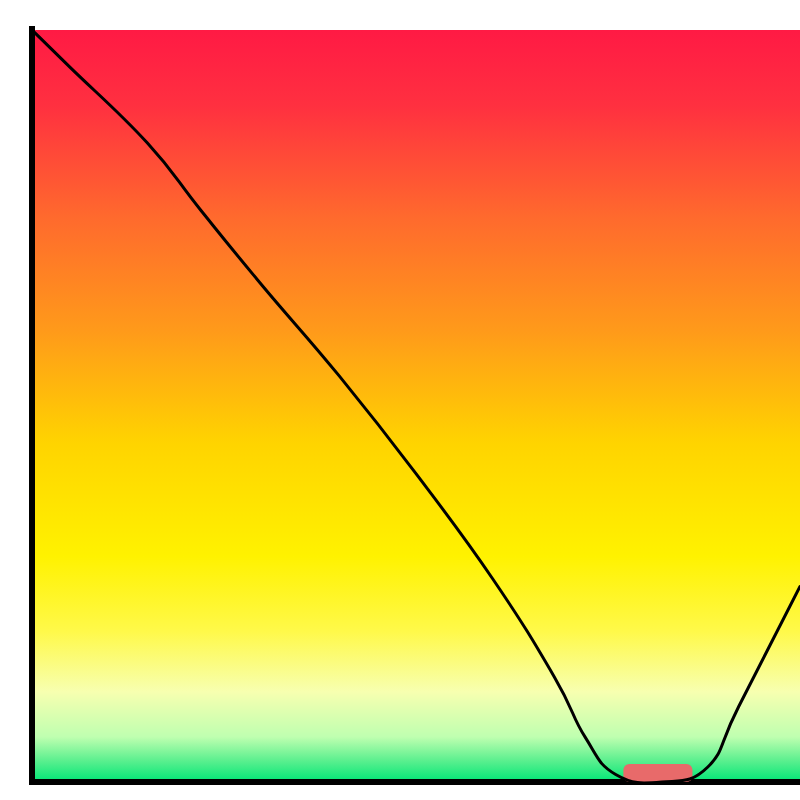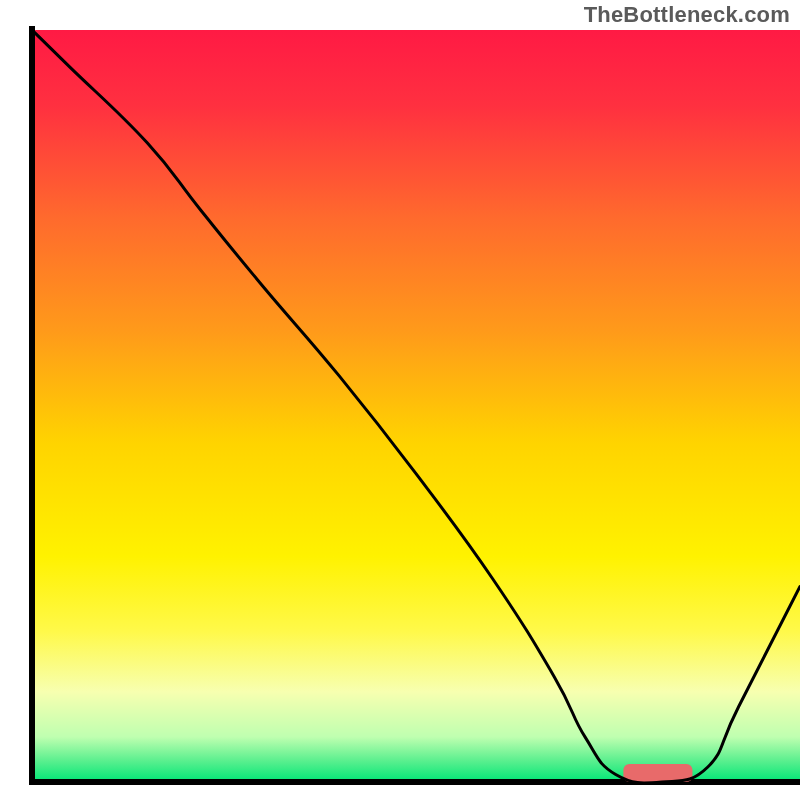--- a/index.html
+++ b/index.html
@@ -27,21 +27,20 @@
   svg.chart {
     position: absolute;
     left: 0;
     top: 0;
   }
 </style>
 </head>
 <body>
 
 <div class="container">
-  <div class="watermark">TheBottleneck.com</div>
 
   <svg class="chart" width="800" height="800" viewBox="0 0 800 800">
     <defs>
       <linearGradient id="bg-grad" x1="0" y1="0" x2="0" y2="1">
 
       <stop offset="0.0%" stop-color="#ff1a44"></stop>
           <stop offset="10.0%" stop-color="#ff3040"></stop>
           <stop offset="25.0%" stop-color="#ff6a2d"></stop>
           <stop offset="40.0%" stop-color="#ff9a1a"></stop>
           <stop offset="55.0%" stop-color="#ffd400"></stop>

